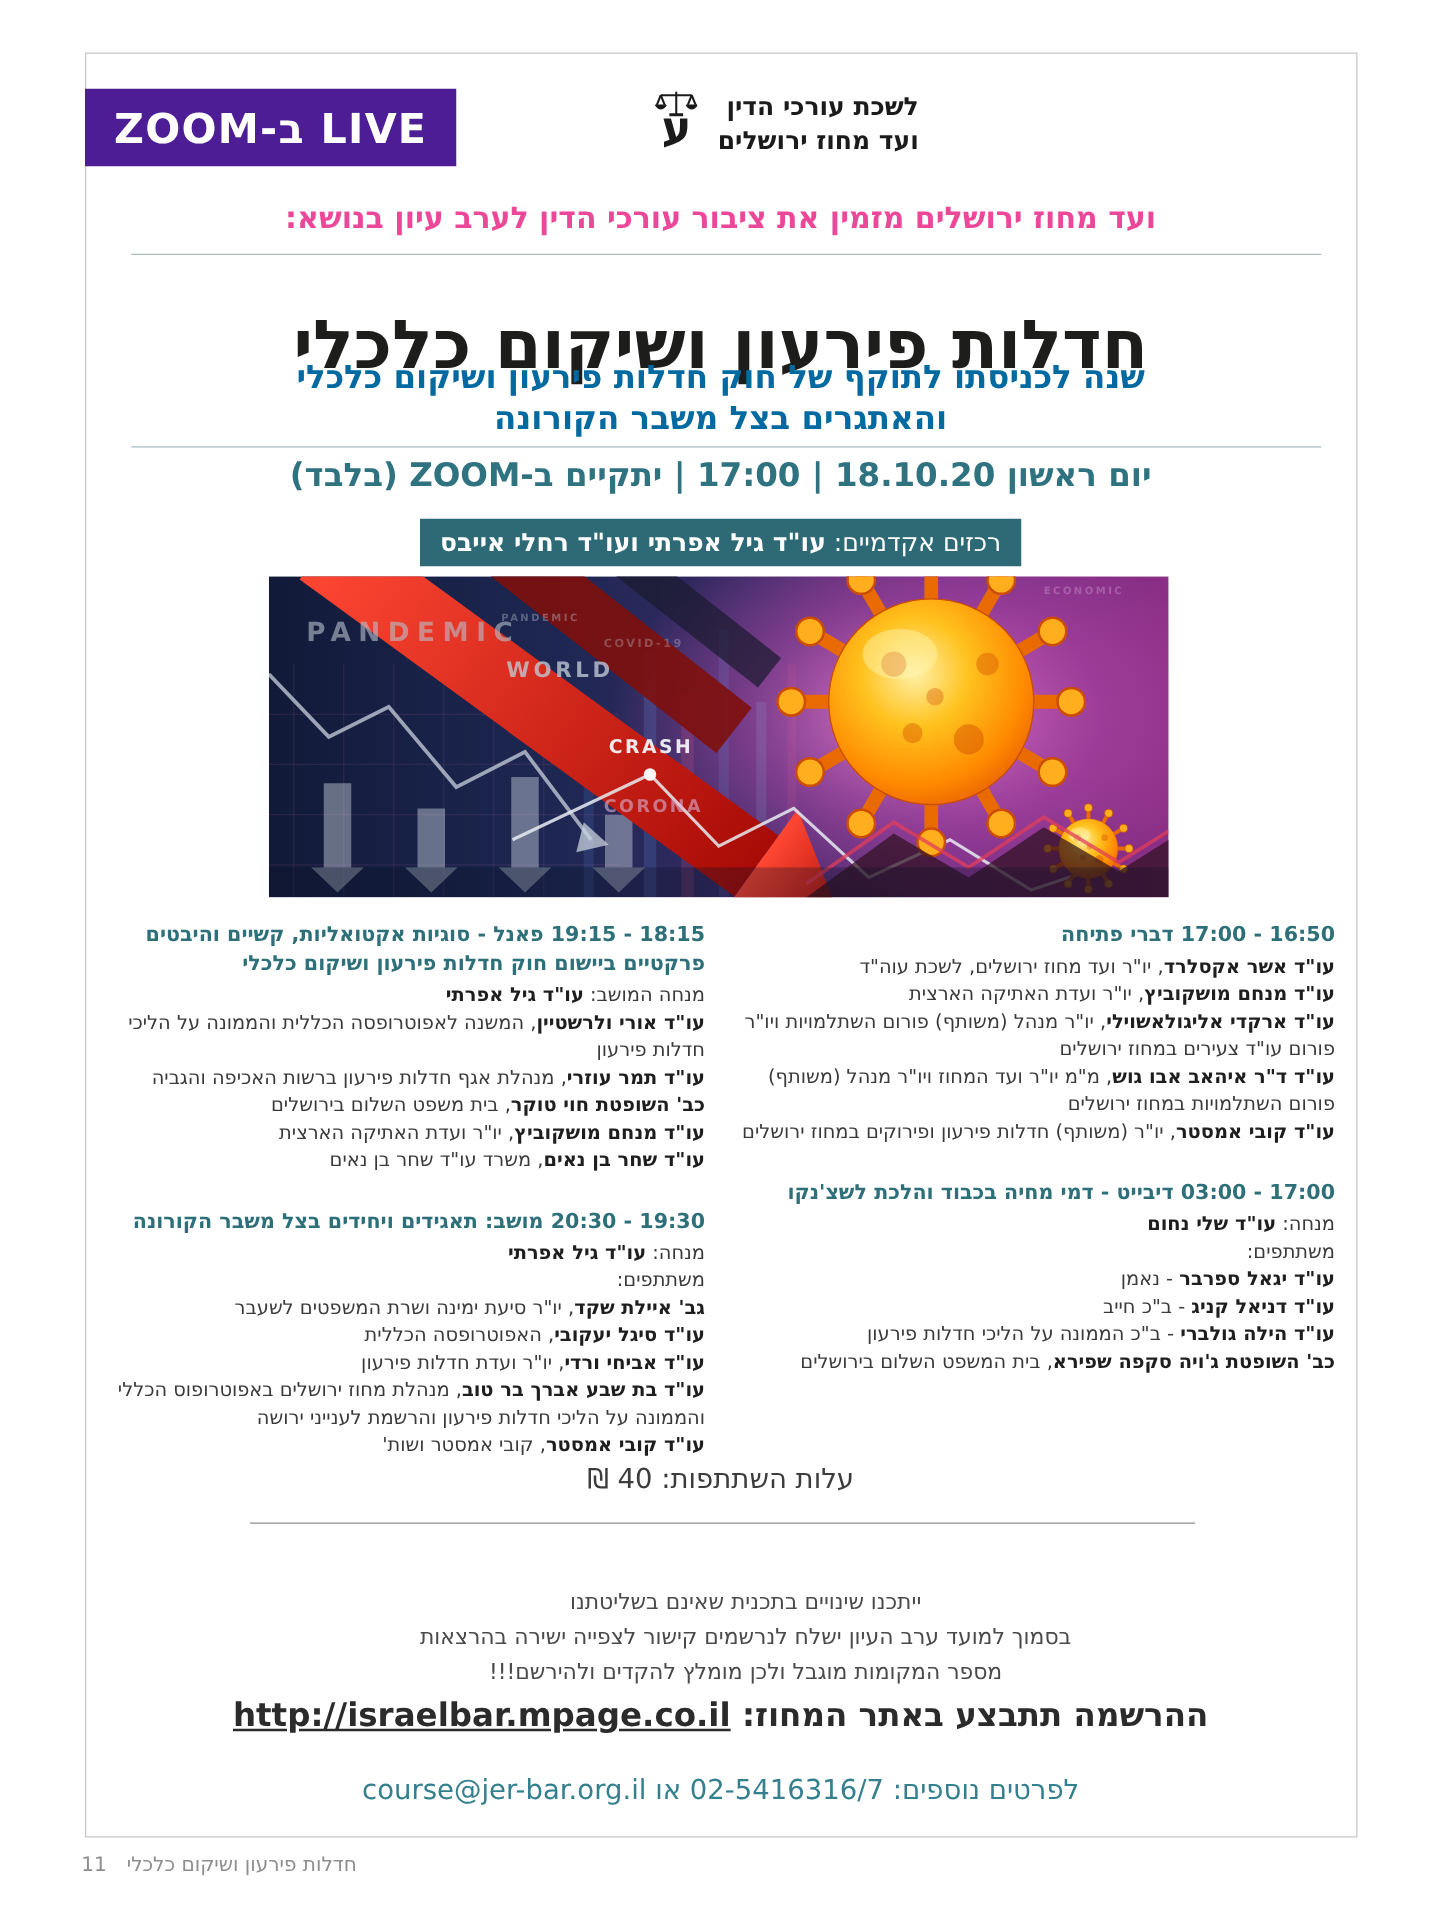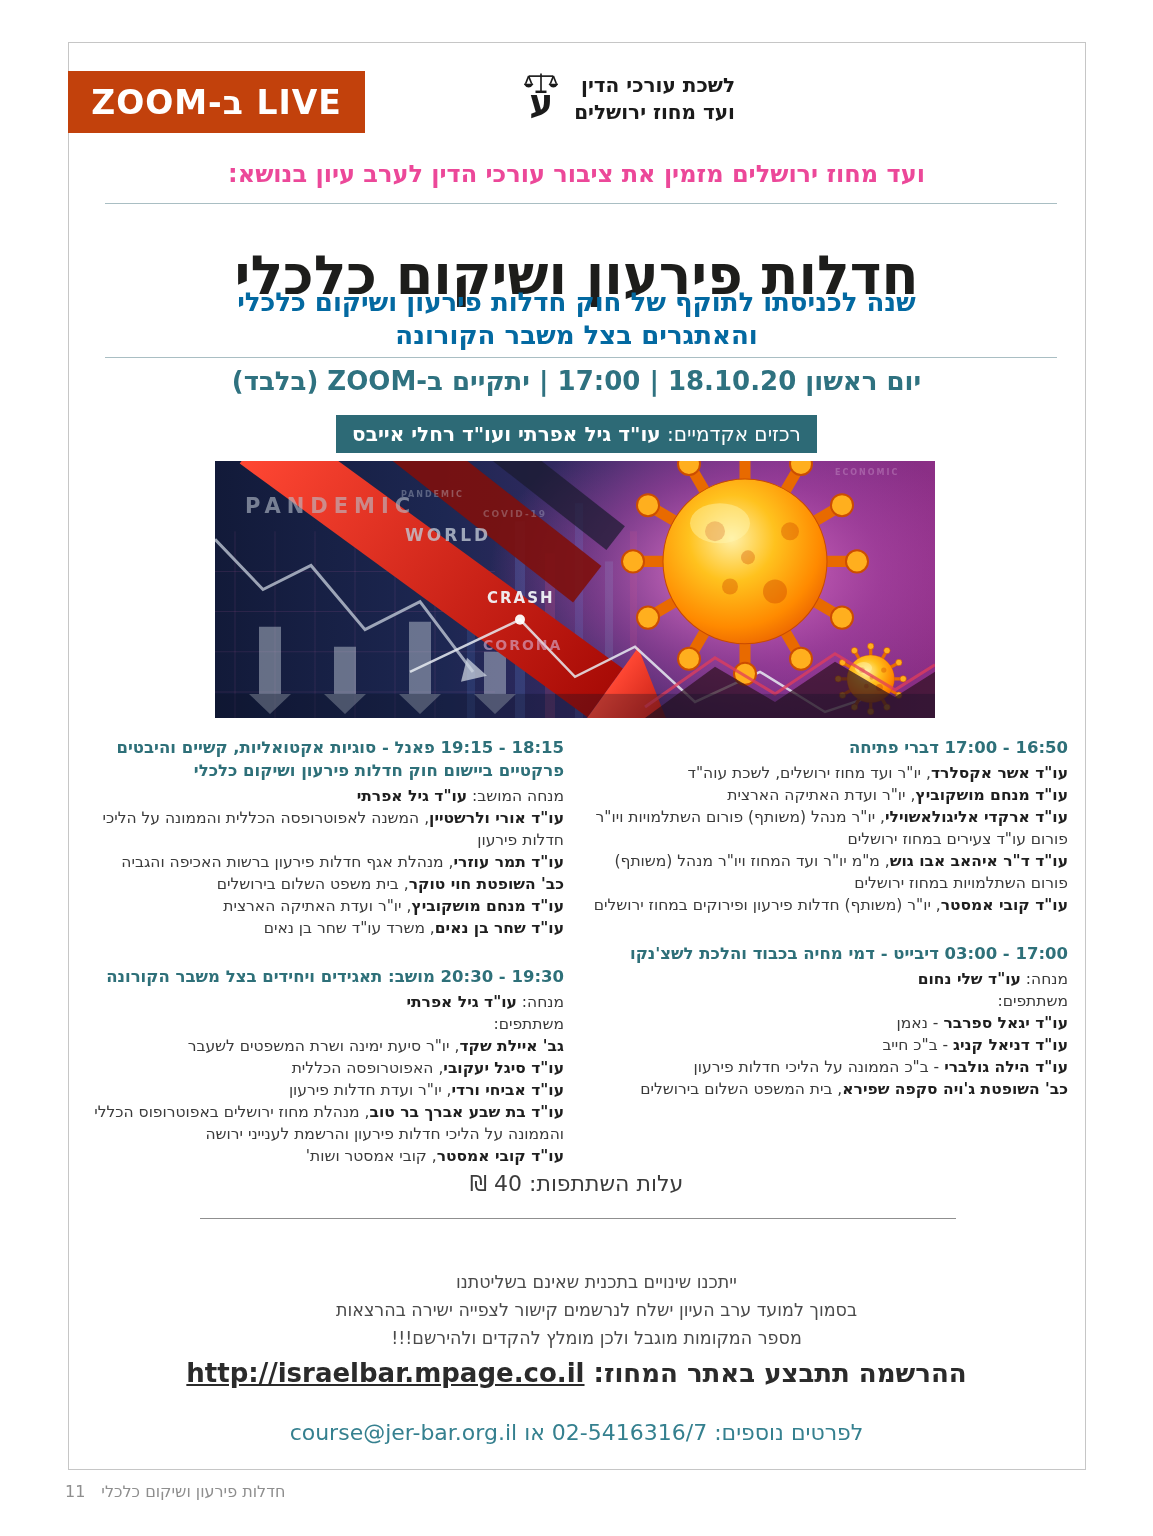--- a/index.html
+++ b/index.html
@@ -7,21 +7,21 @@
     width:1153px;height:1536px;position:relative;background:#ffffff;
     font-family:"DejaVu Sans",sans-serif;color:#333;overflow:hidden;
   }
   .frame{
     position:absolute;left:68px;top:42px;width:1016px;height:1426px;
     border:1px solid #c6c6c6;background:#fff;
   }
   
   .banner{
     position:absolute;left:68px;top:71px;width:297px;height:62px;
-    background:#c2410c;color:#fff;display:flex;align-items:center;justify-content:center;
+    background:#4c1d95;color:#fff;display:flex;align-items:center;justify-content:center;
     font-size:33px;font-weight:bold;direction:rtl;letter-spacing:1px;z-index:3;
   }
   
   .logo{position:absolute;left:455px;top:72px;width:280px;display:flex;direction:rtl;gap:10px;z-index:2;}
   .logo-text{font-weight:bold;color:#1b1b1b;font-size:20px;line-height:1.35;text-align:right;}
   .logo-mark{display:flex;flex-direction:column;align-items:center;width:46px;}
   .logo-ayin{font-size:36px;font-weight:bold;color:#1b1b1b;line-height:0.85;margin-top:-6px;}
   .intro{position:absolute;left:0;top:160px;width:100%;text-align:center;direction:rtl;
     font-size:24px;color:#ec4899;font-weight:bold;}
   .hr{position:absolute;left:105px;width:952px;height:1px;background:#a9bec3;}

